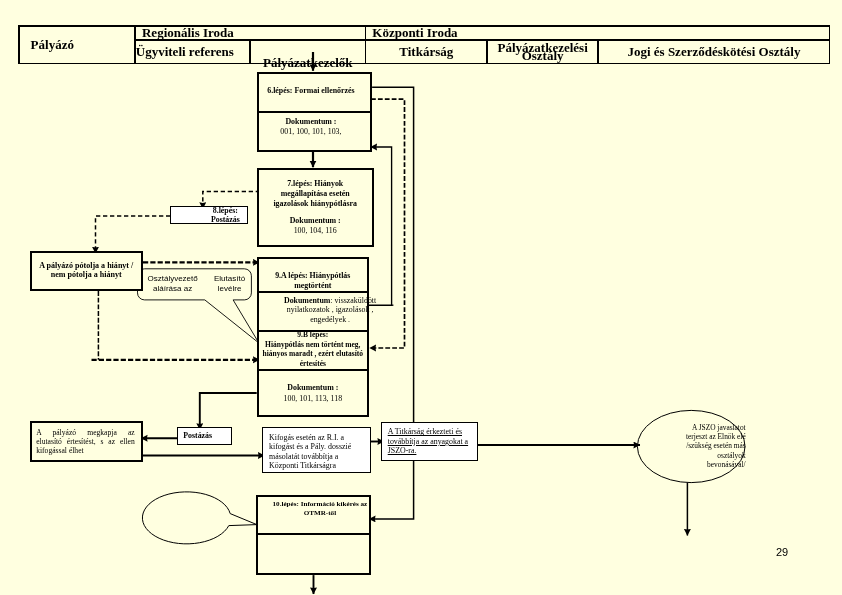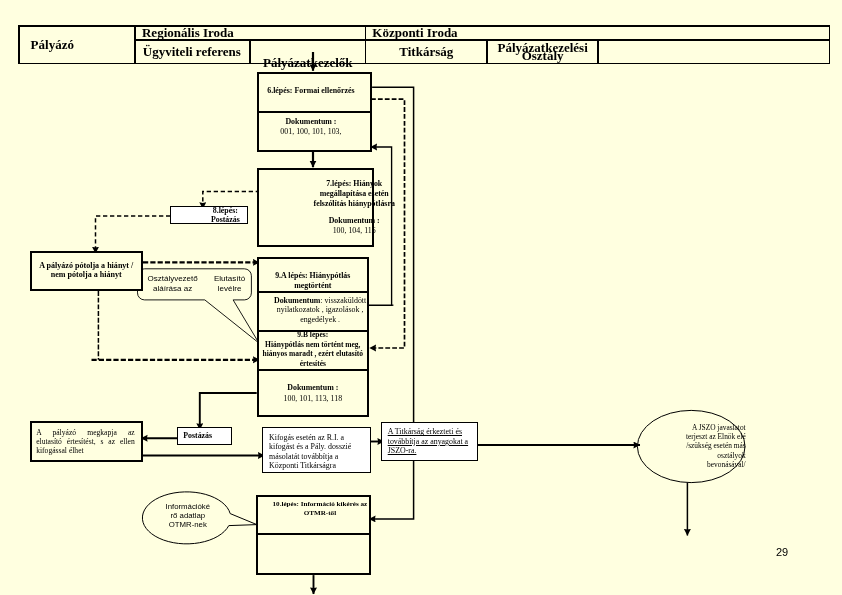--- a/index.html
+++ b/index.html
@@ -52,32 +52,35 @@
 
     <div class="tcell" style="left:1.4px;top:1.4px;width:117px;height:36.1px;justify-content:flex-start;padding-left:11px;">
       <span>Pályázó</span>
     </div>
     <div class="tcell" style="left:117.6px;top:1.4px;width:228.9px;height:12.9px;justify-content:flex-start;padding-left:6.2px;">
       <span>Regionális Iroda</span>
     </div>
     <div class="tcell" style="left:347.9px;top:1.4px;width:463px;height:12.9px;justify-content:flex-start;padding-left:6.2px;">
       <span>Központi Iroda</span>
     </div>
-    <div class="tcell" style="left:117.6px;top:15.7px;width:113.7px;height:21.8px;justify-content:flex-start;padding-left:7px;">
+    <div class="tcell" style="left:117.6px;top:15.7px;width:113.7px;height:21.8px;justify-content:flex-start;padding-left:0;">
       <span>Ügyviteli referens</span>
     </div>
     <div class="tcell" style="left:232.7px;top:27px;width:113.8px;height:21.8px;">
       <span>Pályázatkezelők</span>
     </div>
     <div class="tcell" style="left:347.9px;top:15.7px;width:120.4px;height:21.8px;">
       <span>Titkárság</span>
     </div>
     <div class="tcell" style="left:469.7px;top:15.7px;width:109.5px;height:21.8px;flex-direction:column;line-height:7.9px;">
       <span>Pályázatkezelési</span>
       <span>Osztály</span>
+    </div>
+    <div class="tcell" style="left:580.6px;top:15.7px;width:230.3px;height:21.8px;">
+      <span>Jogi és Szerződéskötési Osztály</span>
     </div>
   </div>
 
   <svg id="layer" viewBox="0 0 842 595">
     <defs>
       <marker id="ah" markerWidth="8" markerHeight="8" refX="6.6" refY="3.5" orient="auto" markerUnits="userSpaceOnUse">
         <path d="M0,0 L6.8,3.5 L0,7 L0.7,3.5 Z" fill="#000"></path>
       </marker>
       <marker id="ahs" markerWidth="7" markerHeight="7" refX="6.4" refY="3.1" orient="auto" markerUnits="userSpaceOnUse">
         <path d="M0,0.3 L5.8,3.1 L0,5.9 L0.6,3.1 Z" fill="#000"></path>
@@ -132,24 +135,24 @@
   </div>
   <div class="bxtxt bold" style="left:253.3px;top:71.7px;width:115.3px;height:39.1px;">
     <span>6.lépés: Formai ellenőrzés</span>
   </div>
   <div class="bxtxt" style="left:253.3px;top:110.8px;width:115.3px;height:41.1px;justify-content:flex-start;padding-top:6px;">
     <span class="bold">Dokumentum :</span>
     <span>001, 100, 101, 103,</span>
   </div>
 
   <div class="box" style="left:256.8px;top:167.9px;width:116.8px;height:79.3px;"></div>
-  <div class="bxtxt" style="left:256.8px;top:167.9px;width:116.8px;height:79.3px;margin-left:39px;">
+  <div class="bxtxt" style="left:256.8px;top:167.9px;width:116.8px;height:79.3px;">
     <span class="bold">7.lépés: Hiányok</span>
     <span class="bold">megállapítása esetén</span>
-    <span class="bold">felszólítás hiánypótlásra</span>
+    <span class="bold">igazolások hiánypótlásra</span>
     <span style="height:8px;"></span>
     <span class="bold">Dokumentum :</span>
     <span>100, 104, 116</span>
   </div>
 
   <div class="box boxw" style="left:170.3px;top:206.4px;width:78.1px;height:18px;"></div>
   <div class="bxtxt bold" style="left:170.3px;top:206.4px;width:78.1px;height:18px;padding-left:32px;">
     <span>8.lépés: Postázás</span>
   </div>
 
@@ -166,21 +169,21 @@
 
   <div class="box" style="left:256.7px;top:256.5px;width:112.2px;height:160.4px;">
     <div class="sep" style="left:-2.2px;top:32px;width:112.2px;"></div>
     <div class="sep" style="left:-2.2px;top:71.2px;width:112.2px;"></div>
     <div class="sep" style="left:-2.2px;top:110.3px;width:112.2px;"></div>
   </div>
   <div class="bxtxt bold" style="left:256.7px;top:256.5px;width:112.2px;height:34.2px;justify-content:flex-end;">
     <span>9.A lépés: Hiánypótlás</span>
     <span>megtörtént</span>
   </div>
-  <div class="bxtxt" style="left:264px;top:290.7px;width:112.2px;height:39.2px;">
+  <div class="bxtxt" style="left:274px;top:290.7px;width:112.2px;height:39.2px;">
     <span><b>Dokumentum</b><span>: visszaküldött</span></span>
     <span>nyilatkozatok , igazolások ,</span>
     <span>engedélyek .</span>
   </div>
   <div class="bxtxt bold" style="left:256.7px;top:329.9px;width:112.2px;height:39.1px;font-size:7.5px;line-height:9.7px;">
     <span>9.B lépés:</span>
     <span>Hiánypótlás nem történt meg,</span>
     <span>hiányos maradt , ezért elutasító</span>
     <span>értesítés</span>
   </div>
@@ -217,26 +220,20 @@
   </div>
 
   <div class="ovaltxt" style="left:659.7px;top:410.2px;width:86px;height:71.9px;line-height:9.4px;">
     <span>A JSZO javaslatot</span>
     <span>terjeszt az Elnök elé</span>
     <span>/szükség esetén más</span>
     <span>osztályok</span>
     <span>bevonásával/</span>
   </div>
 
-  <div class="ovaltxt" style="left:152.8px;top:490.5px;width:70px;height:50px;align-items:center;text-align:center;
-              font-family:'Liberation Sans',sans-serif;font-size:7.8px;line-height:9.3px;">
-    <span>Információké</span>
-    <span>rő adatlap</span>
-    <span>OTMR-nek</span>
-  </div>
 
   <div class="box" style="left:255.9px;top:494.5px;width:115.1px;height:80.6px;">
     <div class="sep" style="left:-2.2px;top:36.2px;width:115.1px;"></div>
   </div>
   <div class="bxtxt bold" style="left:255.9px;top:494.5px;width:128px;height:38.4px;font-size:7.15px;justify-content:flex-start;padding-top:5px;">
     <span>10.lépés: Információ kikérés az</span>
     <span>OTMR-től</span>
   </div>
 
   <div class="pagenum" style="left:776px;top:546px;">

